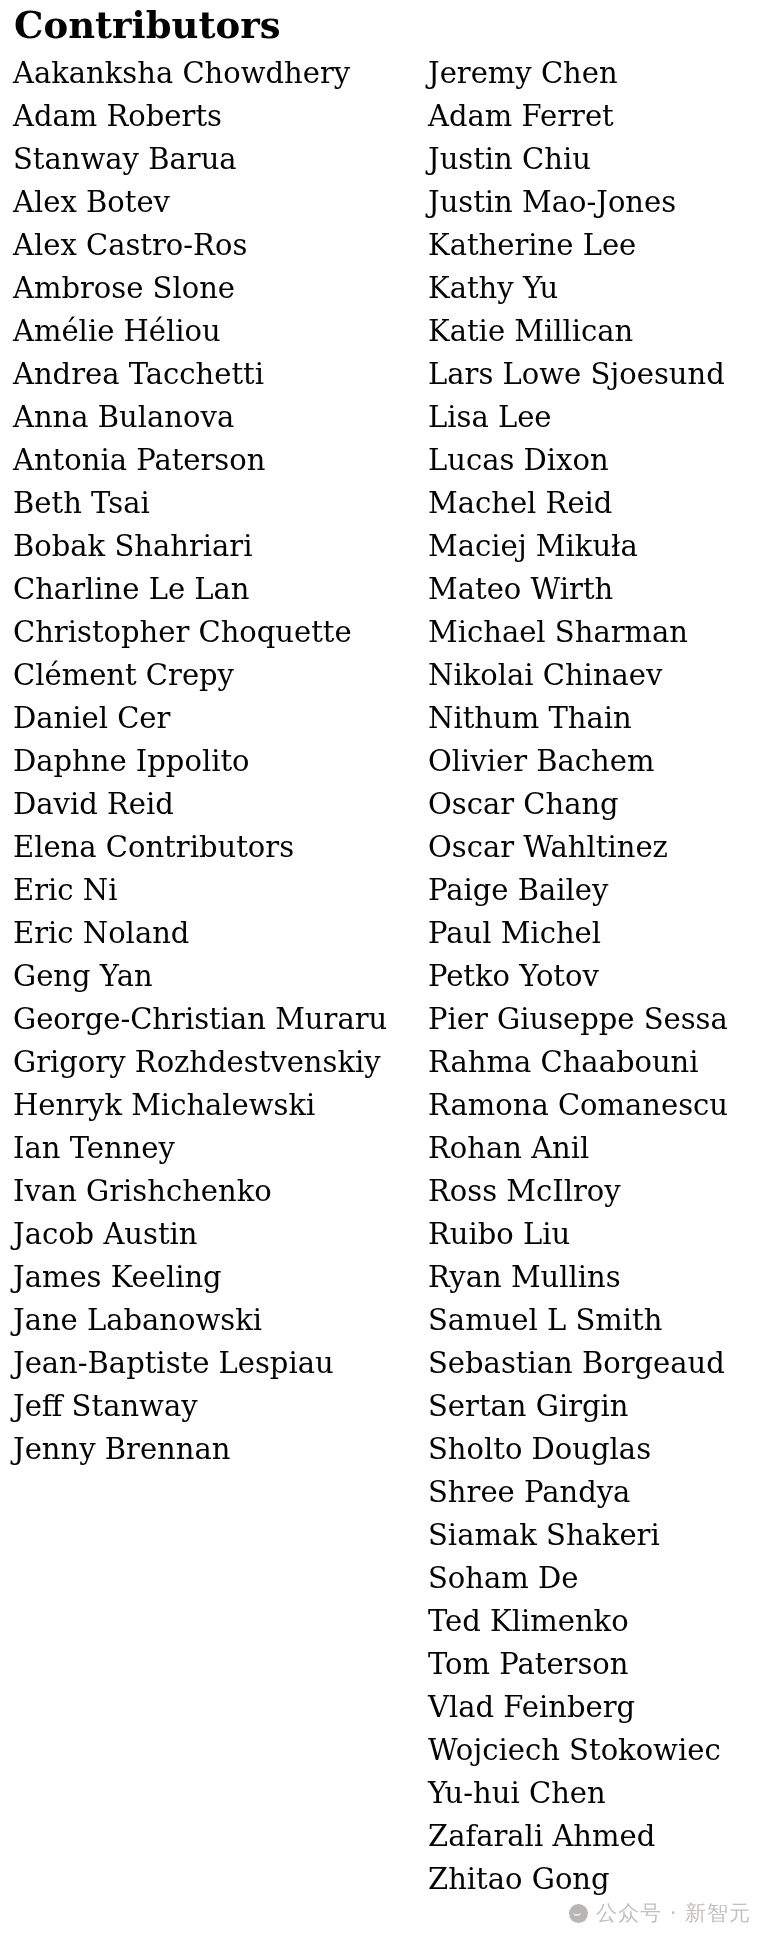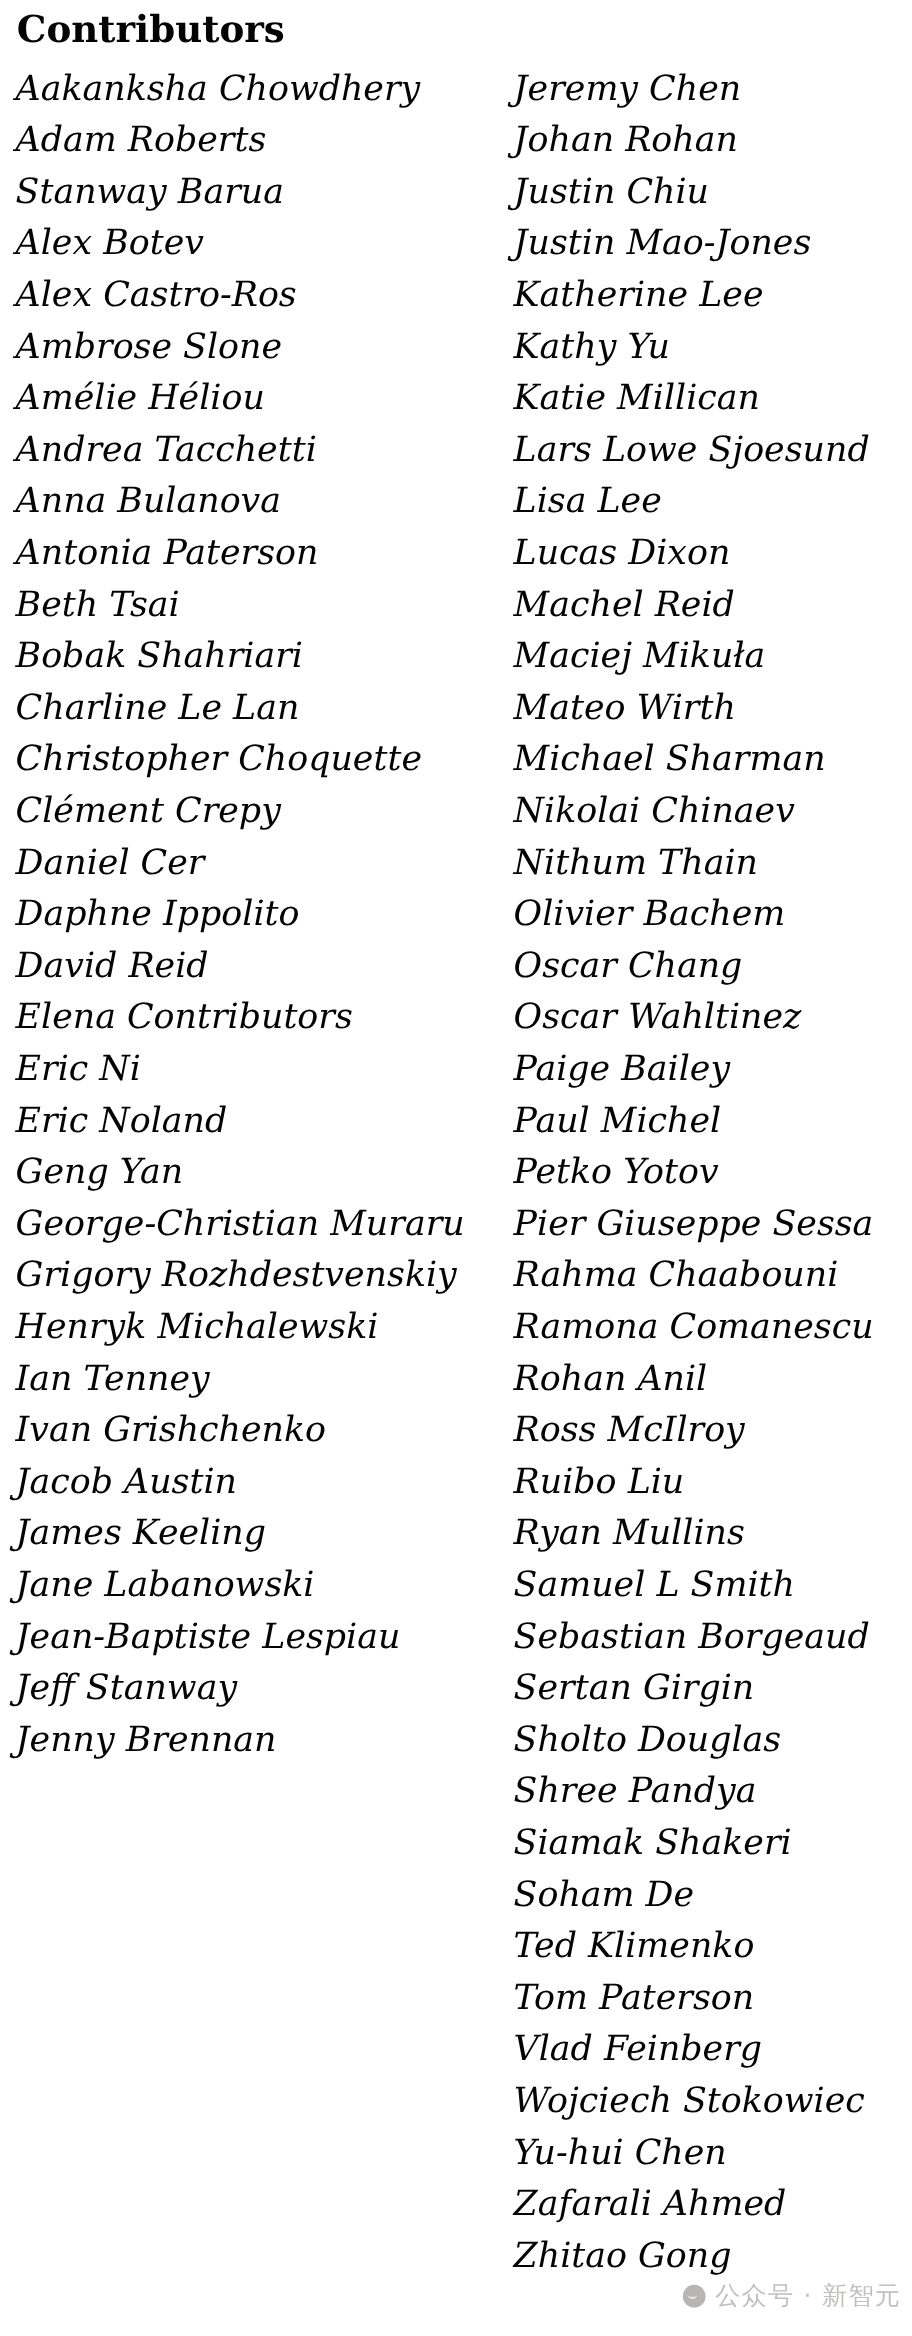--- a/index.html
+++ b/index.html
@@ -20,37 +20,36 @@
     position: absolute;
     left: 0;
     top: 0;
     width: 760px;
     z-index: 1;
   }
   .title {
     position: absolute;
     left: 14px;
     top: 6px;
-    font-size: 31px;
+    font-size: 37px;
     line-height: 38px;
     font-weight: 700;
     color: #030303;
     white-space: nowrap;
   }
   .columns {
     position: absolute;
     left: 0;
     top: 52px;
     width: 760px;
     display: flex;
     z-index: 1;
   }
   .col {
     box-sizing: border-box;
-    font-style: italic;
   }
   .col-left {
     width: 428px;
     padding-left: 13px;
   }
   .col-right {
     width: 332px;
   }
   .name {
     font-size: 29px;
@@ -133,21 +132,21 @@
           <div class="name">Ivan Grishchenko</div>
           <div class="name">Jacob Austin</div>
           <div class="name">James Keeling</div>
           <div class="name">Jane Labanowski</div>
           <div class="name">Jean-Baptiste Lespiau</div>
           <div class="name">Jeff Stanway</div>
           <div class="name">Jenny Brennan</div>
         </div>
       <div class="col col-right">
           <div class="name">Jeremy Chen</div>
-          <div class="name">Johan Rohan</div>
+          <div class="name">Adam Ferret</div>
           <div class="name">Justin Chiu</div>
           <div class="name">Justin Mao-Jones</div>
           <div class="name">Katherine Lee</div>
           <div class="name">Kathy Yu</div>
           <div class="name">Katie Millican</div>
           <div class="name">Lars Lowe Sjoesund</div>
           <div class="name">Lisa Lee</div>
           <div class="name">Lucas Dixon</div>
           <div class="name">Machel Reid</div>
           <div class="name">Maciej Mikuła</div>

